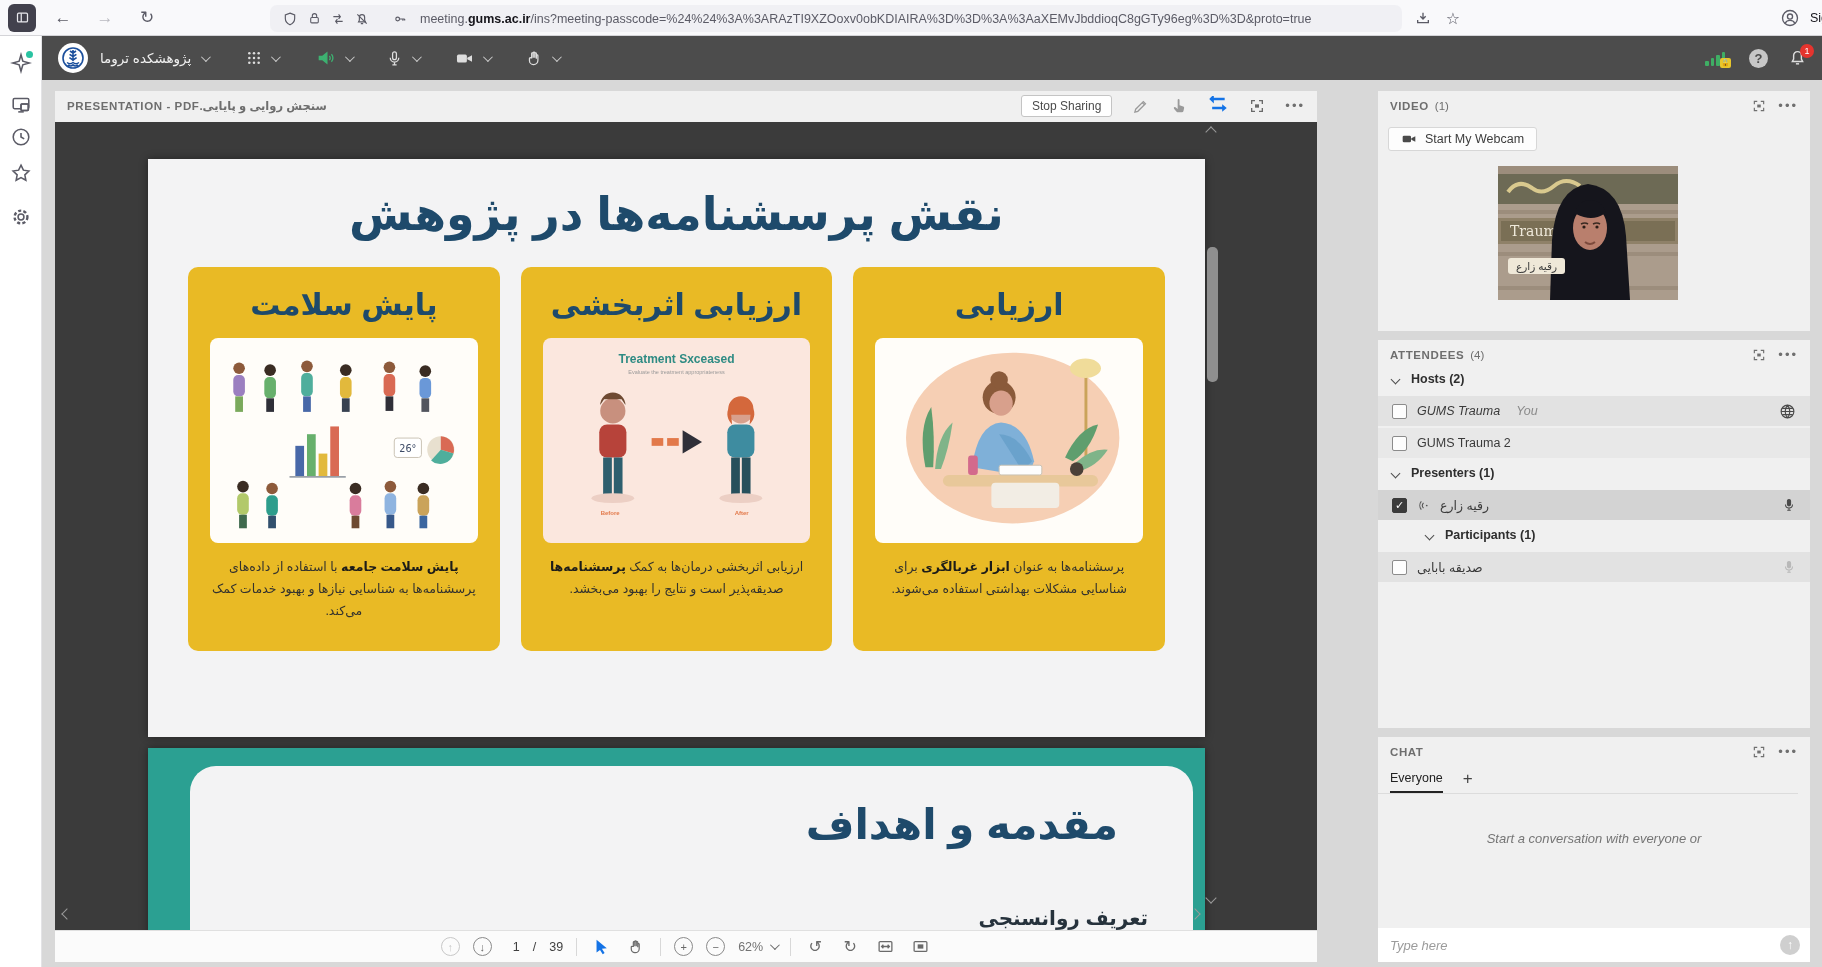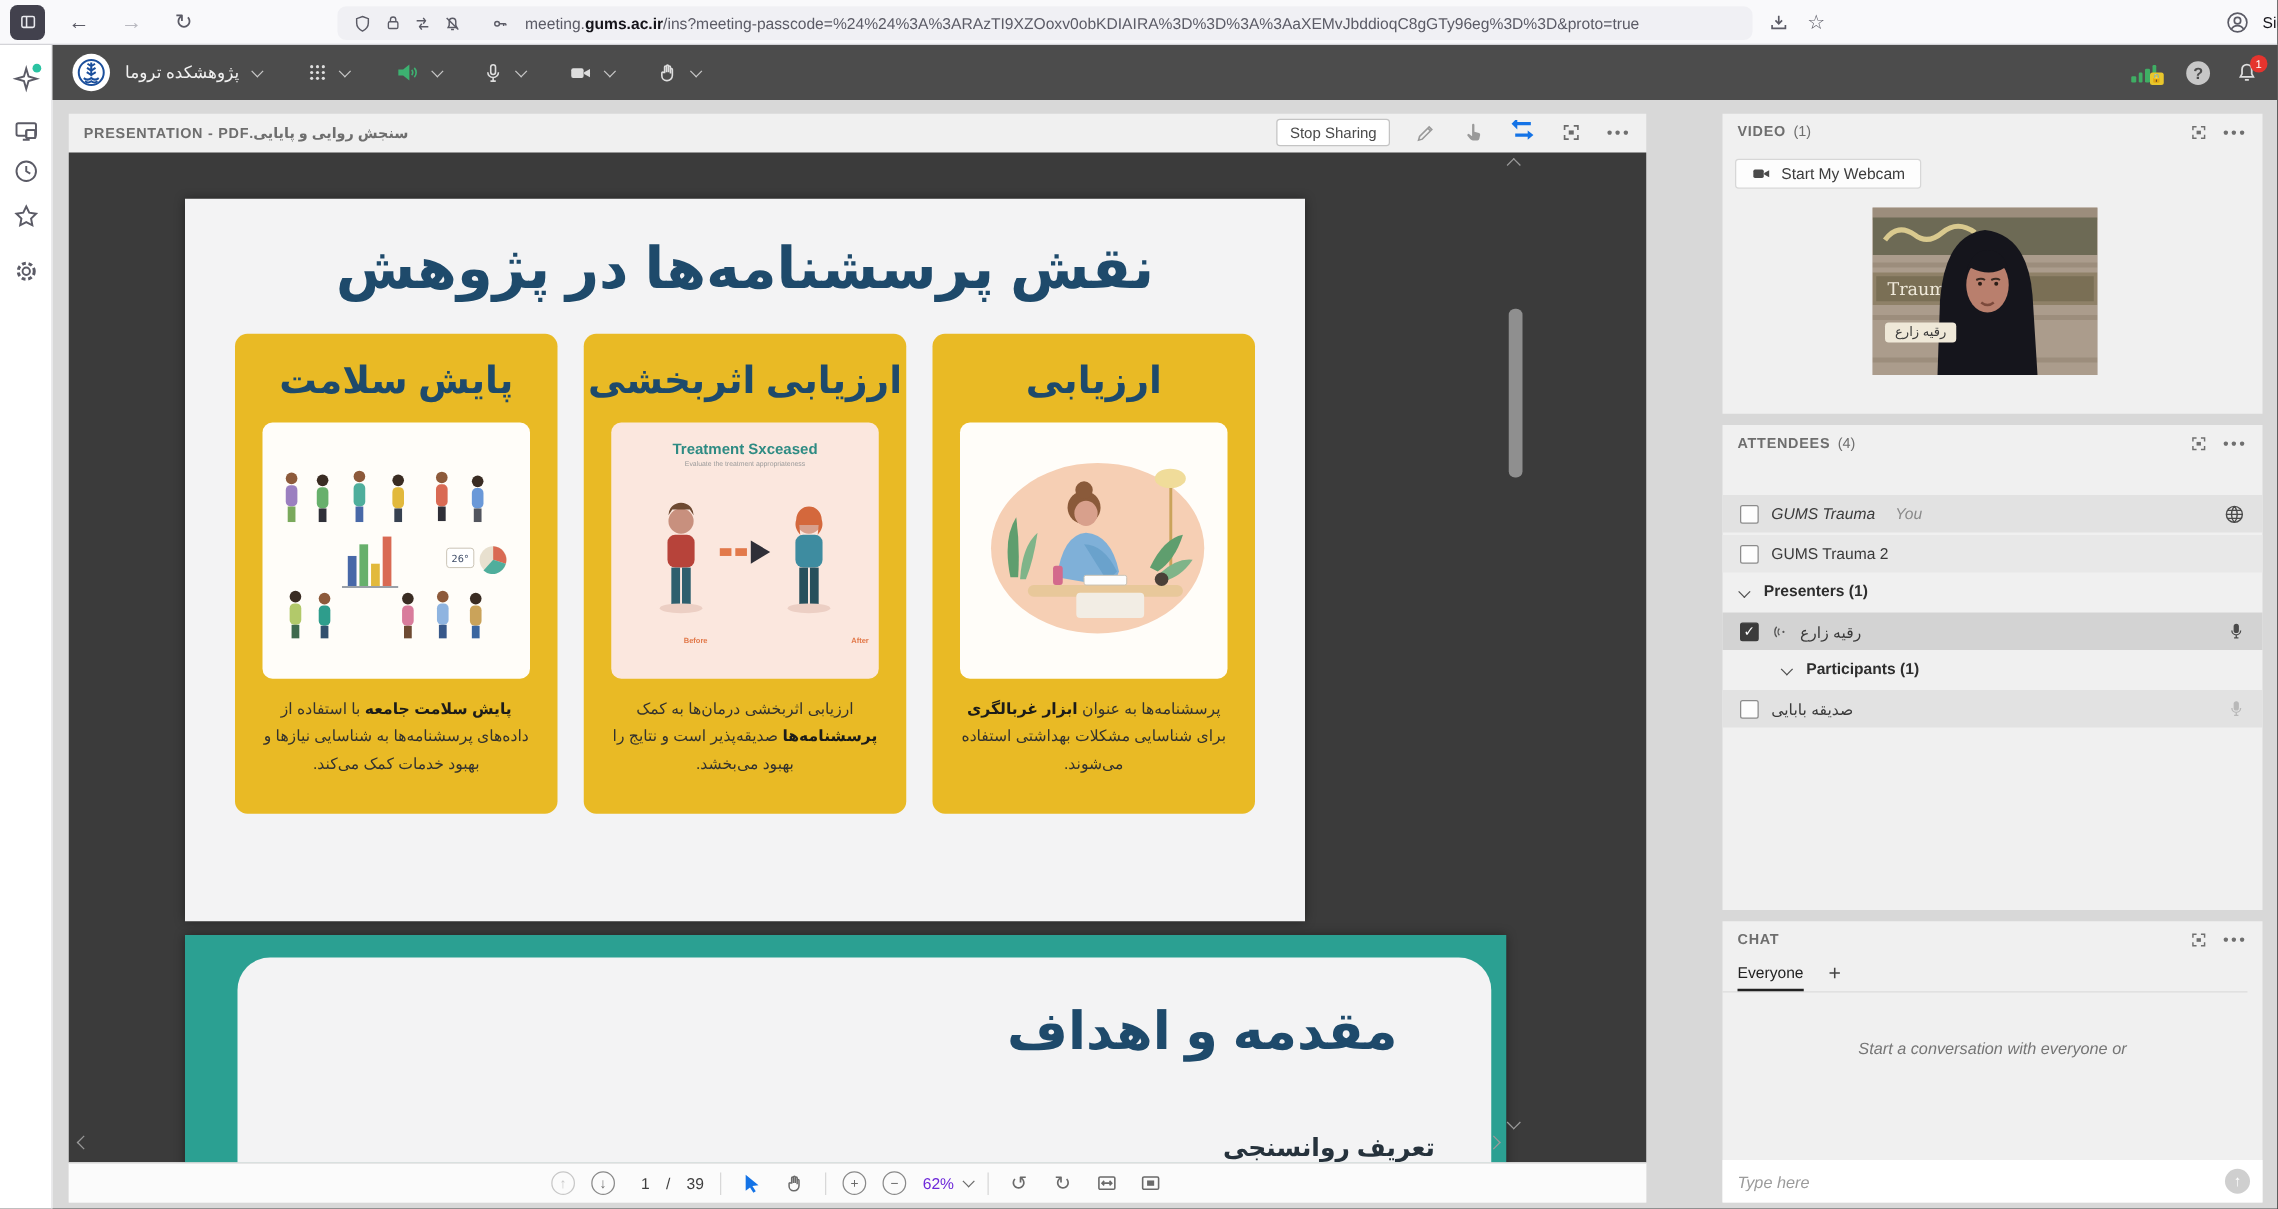--- a/index.html
+++ b/index.html
@@ -47,41 +47,41 @@
   .pod-title{font-size:11.5px;letter-spacing:.6px;color:#6e6e6e;font-weight:bold;white-space:nowrap;}
   .pod-count{font-size:11.5px;color:#6e6e6e;margin-left:6px;}
   .pod-hicons{margin-left:auto;display:flex;align-items:center;gap:12px;color:#6f6f6f;}
   .dots{font-size:13px;letter-spacing:2px;color:#6f6f6f;line-height:10px;}
 
   
   .pres-pod{left:55px;top:91px;width:1262px;height:871px;}
   .stop-btn{height:22px;padding:0 10px;background:#fff;border:1px solid #c4c4c4;border-radius:3px;font-size:12px;color:#4b4b4b;display:flex;align-items:center;}
   .ph-icons{margin-left:auto;display:flex;align-items:center;gap:17px;}
   .canvas{position:absolute;left:0;top:31px;width:1262px;height:808px;background:#3b3b3b;overflow:hidden;}
-  .slide1{position:absolute;left:93px;top:37px;width:896px;height:578px;background:#f3f3f4;box-shadow:0 0 8px rgba(0,0,0,.4);}
+  .slide1{position:absolute;left:93px;top:37px;width:1057px;height:578px;background:#f3f3f4;box-shadow:0 0 8px rgba(0,0,0,.4);}
   .s1-title{margin-top:28px;text-align:center;font-size:46px;font-weight:bold;color:#1e4a6b;direction:rtl;}
   .cards{display:flex;gap:21px;padding:0 40px;margin-top:26px;}
   .card{flex:1;background:#e9ba25;border-radius:10px;height:384px;display:flex;flex-direction:column;}
   .card-title{margin-top:20px;text-align:center;font-size:30px;font-weight:bold;color:#1e4a6b;direction:rtl;}
   .card-illo{margin:16px 22px 0;height:205px;background:#fffdf9;border-radius:8px;overflow:hidden;position:relative;}
   .card-desc{margin-top:14px;padding:0 16px;text-align:center;font-size:12.5px;line-height:1.75;color:#33322e;direction:rtl;}
   .card-desc b{color:#1c1c19;}
   .slide2{position:absolute;left:93px;top:626px;width:1057px;height:260px;background:#2ba092;box-shadow:0 0 8px rgba(0,0,0,.4);}
   .s2-panel{position:absolute;left:42px;right:12px;top:18px;height:260px;background:#f3f3f4;border-radius:26px 26px 0 0;}
   .s2-title{position:absolute;right:75px;top:34px;font-size:42px;font-weight:bold;color:#1e4a6b;direction:rtl;}
   .s2-sub{position:absolute;right:45px;top:140px;font-size:20px;font-weight:bold;color:#26323c;direction:rtl;}
   .sb-chev{position:absolute;width:8px;height:8px;border-right:1.8px solid #9a9a9a;border-bottom:1.8px solid #9a9a9a;}
   .v-thumb{position:absolute;left:1152px;top:125px;width:11px;height:135px;background:#8f8f8f;border-radius:5px;}
   .pres-footer{position:absolute;left:0;bottom:0;width:1262px;height:32px;background:#fbfbfb;border-top:1px solid #e0e0e0;display:flex;align-items:center;justify-content:center;gap:13px;}
   .f-ic{width:22px;height:22px;display:flex;align-items:center;justify-content:center;color:#6a6a6a;}
   .circ{width:19px;height:19px;border:1.5px solid #8a8a8a;border-radius:50%;display:flex;align-items:center;justify-content:center;font-size:11px;color:#6a6a6a;}
   .circ.dis{border-color:#c8c8c8;color:#c8c8c8;}
   .f-sep{width:1px;height:18px;background:#d8d8d8;}
   .f-num{font-size:12.5px;color:#3f3f3f;}
-  .f-zoom{font-size:12.5px;color:#6d28d9;display:flex;align-items:center;gap:7px;}
+  .f-zoom{font-size:12.5px;color:#737373;display:flex;align-items:center;gap:7px;}
   .f-zoom .chev{border-color:#6a6a6a;}
 
   
   .video-pod{left:1378px;top:91px;width:432px;height:240px;}
   .webcam-btn{position:absolute;left:10px;top:36px;height:24px;padding:0 12px;background:#fdfdfd;border:1px solid #d7d7d7;border-radius:3px;display:flex;align-items:center;gap:8px;font-size:12.5px;color:#3c3c3c;}
   .webcam{position:absolute;left:120px;top:75px;width:180px;height:134px;background:#a7988a;overflow:hidden;}
   .name-tag{position:absolute;left:10px;top:92px;background:#efe8d8;border-radius:3px;padding:2px 8px;font-size:10.5px;color:#3a3a3a;direction:rtl;white-space:nowrap;}
 
   
   .att-pod{left:1378px;top:340px;width:432px;height:388px;}
@@ -573,20 +573,24 @@
         <span>
           <svg width="14" height="14" viewBox="0 0 24 24" fill="none" stroke="currentColor" stroke-width="2">
               <path d="M4 9 V4 h5 M15 4 h5 v5 M20 15 v5 h-5 M9 20 H4 v-5"></path>
               <rect x="9" y="9.5" width="6" height="5" fill="currentColor" stroke="none"></rect>
             </svg>
         </span>
         <span class="dots">•••</span>
       </div>
     </div>
 
+    <div class="att-group" style="top:26px;">
+      <span class="g-chev"></span>
+      <span>Hosts (2)</span>
+    </div>
     <div class="att-row" style="top:56px;background:#e2e2e2;">
       <span class="cb"></span>
       <span class="it">GUMS Trauma</span>
       <span class="you">You</span>
       <span class="row-right" style="color:#4a4a4a;">
         <svg width="17" height="17" viewBox="0 0 24 24" fill="none" stroke="currentColor" stroke-width="1.6">
             <circle cx="12" cy="12" r="9"></circle>
             <path d="M3 12 h18 M12 3 a14 14 0 0 1 0 18 M12 3 a14 14 0 0 0 0 18 M4.5 7.5 h15 M4.5 16.5 h15"></path>
           </svg>
       </span>

